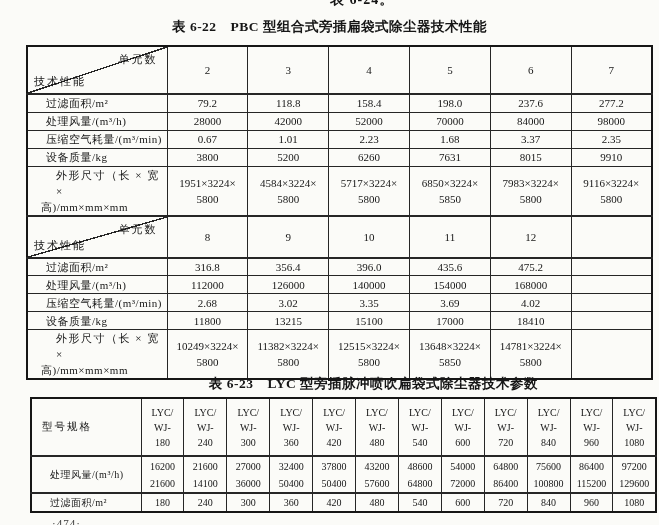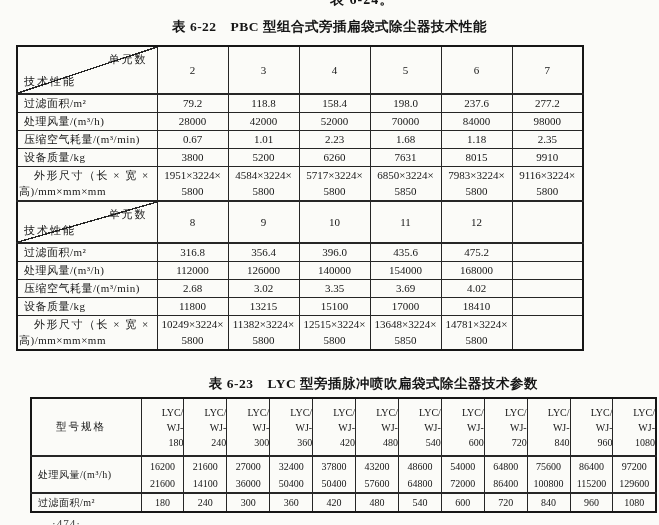--- a/index.html
+++ b/index.html
@@ -18,21 +18,21 @@
     font-size:11px; color:#3a3a3a; letter-spacing:1px; white-space:nowrap;
   }
   .t-title {
     position:absolute; left:0; width:659px; text-align:center;
     font-weight:bold; font-size:13.5px; letter-spacing:0.5px;
   }
   #t1-title { top:18px; }
   #t2-title { top:375px;padding-left:44px; }
 
   table { position:absolute; border-collapse:collapse; table-layout:fixed; }
-  #t1 { left:16px; top:45px;  width:568px; font-size:11px; border:2px solid var(--ink); }
+  #t1 { left:26px; top:45px;  width:627px; font-size:11px; border:2px solid var(--ink); }
   #t2 { left:30px; top:397px; width:627px; font-size:10px; border:2px solid var(--ink); }
   th,td {
     border:1px solid var(--line); font-weight:normal;
     text-align:center; vertical-align:middle; padding:0; overflow:hidden;
   }
   #t1 col.c-lab { width:140px; }
   #t2 col.c-lab { width:110px; }
 
   
   #t1 tr.hdr  { height:48px; }
@@ -43,42 +43,42 @@
   #t2 tr.flow { height:37px; }
   #t2 tr.area { height:19px; }
 
   
   #t1 tr.hdr th { border-bottom-width:2px; }
   #t1 tr.sec2 th { border-top-width:2px; }
   #t2 tr.hdr th { border-bottom-width:2px; }
   #t2 tr.flow th, #t2 tr.flow td { border-bottom-width:2px; }
 
   
-  .lab { text-align:left; padding-left:6px; letter-spacing:0.5px; }
+  .lab { text-align:left; padding-left:18px; letter-spacing:0.5px; }
   #t1 tr.dim .lab div.l1 { letter-spacing:1.5px; line-height:16px;margin-left:10px; }
   #t1 tr.dim .lab div.l2 { padding-left:0; margin-left:-5px; line-height:16px; letter-spacing:0.5px; }
   #t1 .lab div { line-height:16px; }
 
   
   .diag {
     position:relative;
     background:linear-gradient(to bottom right,
       transparent calc(50% - 0.7px),
       var(--line) calc(50% - 0.7px),
       var(--line) calc(50% + 0.7px),
       transparent calc(50% + 0.7px));
   }
   .diag .ct { position:absolute; top:5px;  right:9px; letter-spacing:2px; }
   .diag .cb { position:absolute; bottom:4px; left:6px; letter-spacing:2px; }
 
   
   #t1 tr.dim td div { line-height:16px; }
   #t2 tr.flow td div { line-height:17px; }
-  #t2 th.model div { line-height:15px;text-align:right; }
-  #t2 .hlab { letter-spacing:2px; font-size:10.5px; padding-left:24px; }
+  #t2 th.model div { line-height:15px; }
+  #t2 .hlab { letter-spacing:2px; font-size:10.5px; padding-left:10px; }
 </style>
 </head>
 <body>
 
 <div class="partial-top">表 6-24。</div>
 
 <div class="t-title" id="t1-title">表 6-22　PBC 型组合式旁插扁袋式除尘器技术性能</div>
 <table id="t1">
   <colgroup>
       <col class="c-lab">
@@ -125,21 +125,21 @@
         <td class="val">98000</td>
       </tr>
       <tr class="spec">
         <th class="lab">
           <div class="l1">压缩空气耗量/(m³/min)</div>
         </th>
         <td class="val">0.67</td>
         <td class="val">1.01</td>
         <td class="val">2.23</td>
         <td class="val">1.68</td>
-        <td class="val">1.18</td>
+        <td class="val">3.37</td>
         <td class="val">2.35</td>
       </tr>
       <tr class="spec">
         <th class="lab">
           <div class="l1">设备质量/kg</div>
         </th>
         <td class="val">3800</td>
         <td class="val">5200</td>
         <td class="val">6260</td>
         <td class="val">7631</td>

